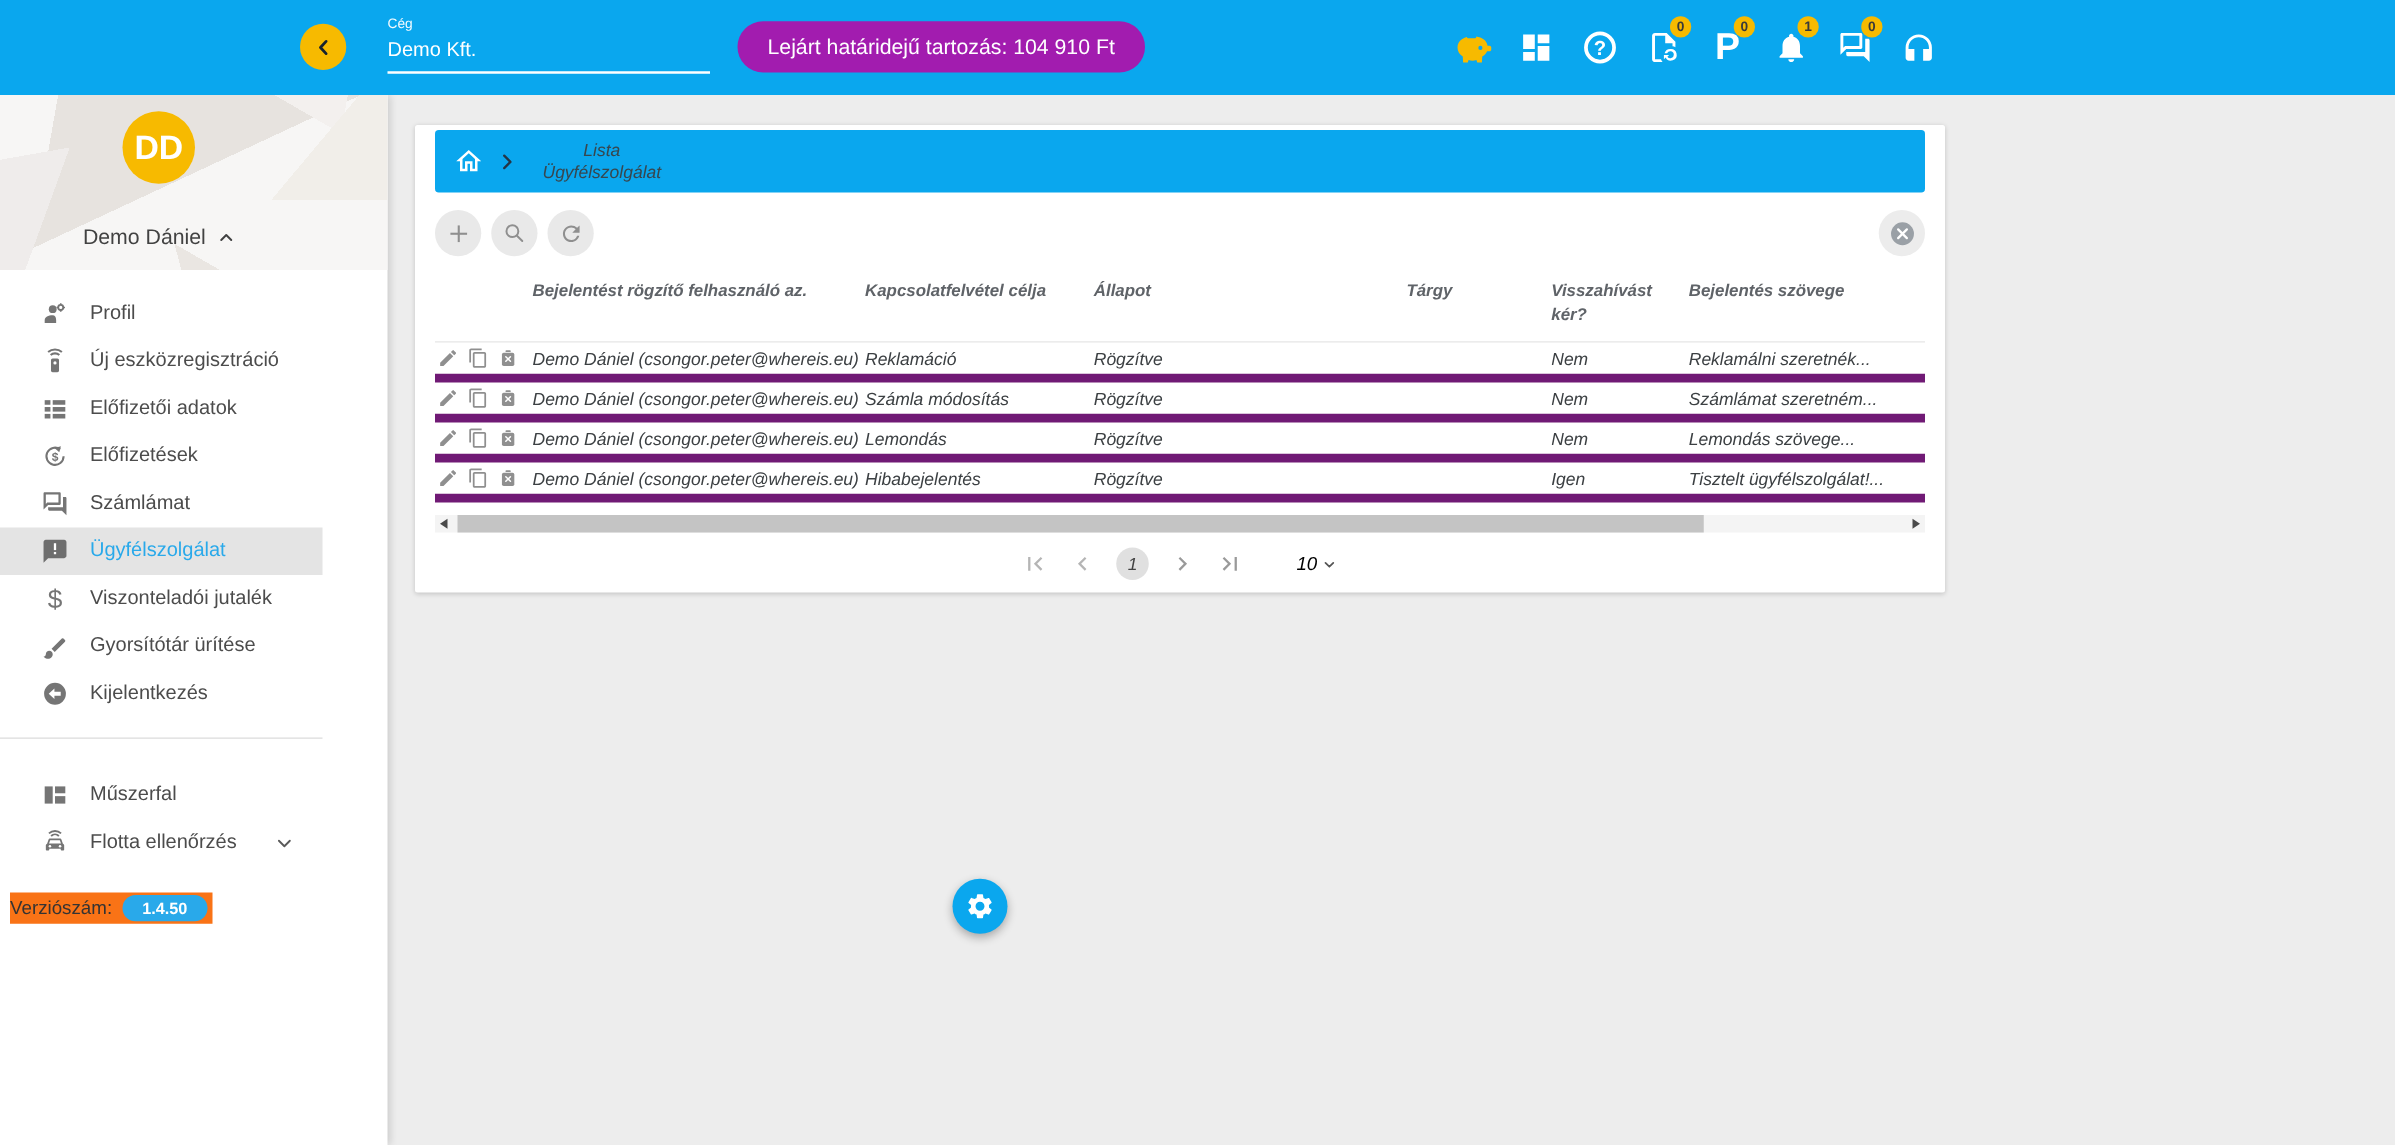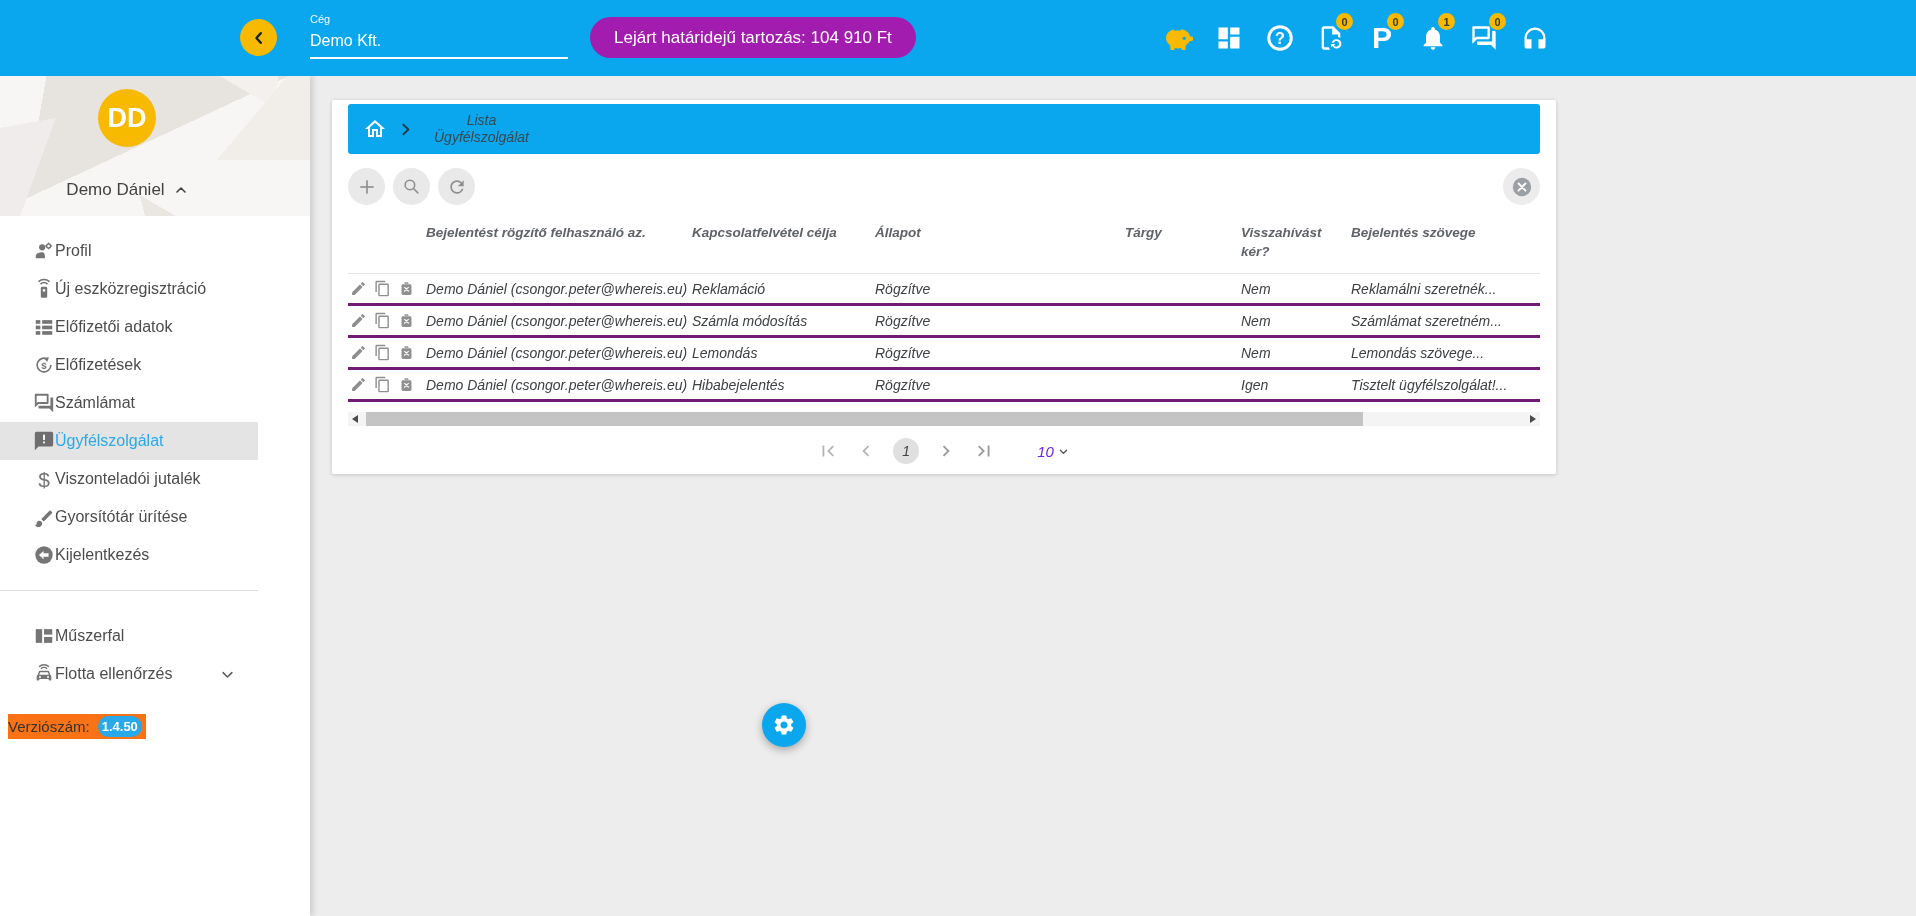--- a/index.html
+++ b/index.html
@@ -29,64 +29,64 @@
                conic-gradient(from 200deg at 18% 30%, #efeceb 0 60deg, transparent 0),
                conic-gradient(from 40deg at 70% 60%, #f1eee9 0 50deg, transparent 0),
                conic-gradient(from 120deg at 45% 85%, #eae6e2 0 45deg, transparent 0),
                conic-gradient(from 300deg at 88% 22%, #f3f0ee 0 70deg, transparent 0),
                conic-gradient(from 10deg at 8% 88%, #e7e3df 0 55deg, transparent 0); }
   .avatar { position:absolute; left:98px; top:13px; width:58px; height:58px; border-radius:50%; background:#f7ba00;
             color:#fff; font-size:27px; font-weight:bold; display:flex; align-items:center; justify-content:center; }
   .profile-name { position:absolute; left:0; top:104px; width:255px; display:flex; align-items:center; justify-content:center;
                   gap:8px; font-size:17px; color:#424242; cursor:pointer; }
   .menu { padding-top:16px; }
-  .menu-item { width:258px; height:38px; display:flex; align-items:center; padding-left:33px; 
+  .menu-item { width:258px; height:38px; display:flex; align-items:center; padding-left:33px; gap:17px;
                cursor:pointer; position:relative; }
   .menu-item .mi-label { font-size:16px; color:#4c4c4c; }
   .menu-item.selected { background:#e4e4e4; }
   .menu-item.selected .mi-label { color:#29a9ea; }
   .mi-icon { width:22px; height:22px; display:flex; align-items:center; justify-content:center; flex:none; }
   .dollar-glyph { font-size:21px; color:#757575; line-height:1; }
   .expand-chevron { position:absolute; left:220px; top:12px; }
   .side-divider { width:258px; height:1px; background:#dcdcdc; margin:16px 0; }
   .version { position:absolute; left:8px; top:638px; display:flex; align-items:center; gap:8px; background:#f97316; padding:2px 4px 2px 0; }
   .version-label { font-size:15px; color:#333; }
-  .version-pill { background:#29a9ea; color:#fff; font-size:13px; font-weight:bold; padding:3px 4px; border-radius:11px; }
+  .version-pill { background:#29a9ea; color:#fff; font-size:13px; font-weight:bold; padding:3px 16px; border-radius:11px; }
 
   
   .card { position:absolute; left:332px; top:100px; width:1224px; background:#fff; border-radius:2px;
           box-shadow:0 1px 4px rgba(0,0,0,.18); padding:4px 16px 10px;font-style:italic; }
   .breadcrumb { height:50px; background:#0aa7ee; border-radius:3px; display:flex; align-items:center; padding:0 15px; }
   .bc-text { margin-left:20px; display:flex; flex-direction:column; align-items:center; line-height:17px; }
   .bc-line1, .bc-line2 { font-size:14px; color:#37474f; }
   .toolbar { margin-top:14px; display:flex; align-items:center; gap:8px; }
   .circle-btn { width:37px; height:37px; border-radius:50%; border:none; background:#e9e9e9; cursor:pointer;
                 display:flex; align-items:center; justify-content:center; }
   .close-btn { margin-left:auto; background:#ececec; }
 
   .grid { display:grid; grid-template-columns:78px 266px 183px 183px 183px 110px 1fr; align-items:center; }
   .thead { margin-top:8px; padding:10px 0 12px; border-bottom:1px solid #e6e6e6; align-items:start; }
   .th { font-size:13.5px; font-weight:bold; color:#5f6368; line-height:19px; padding-right:12px; }
   .th-center { text-align:center; }
-  .trow { height:32px; border-bottom:3px solid #701a75; font-size:14px; color:#3c4043; }
+  .trow { height:32px; border-bottom:7px solid #701a75; font-size:14px; color:#3c4043; }
   .td { padding-right:12px; overflow:hidden; white-space:nowrap; }
   .row-actions { display:flex; align-items:center; gap:7px; padding-left:2px; }
   .act { cursor:pointer; display:flex; }
 
   .hscroll { margin-top:10px; height:14px; background:#f4f4f4; position:relative; }
   .hs-thumb { position:absolute; left:18px; top:0; width:997px; height:14px; background:#c4c4c4; cursor:pointer; }
   .hs-arrow { position:absolute; top:3px; width:0; height:0; border-top:4px solid transparent; border-bottom:4px solid transparent; cursor:pointer; }
   .hs-left { left:4px; border-right:6px solid #4a4a4a; }
   .hs-right { right:4px; border-left:6px solid #4a4a4a; }
 
   .pagination { margin-top:12px; display:flex; align-items:center; justify-content:center; gap:16px; }
   .pg-btn { border:none; background:none; cursor:pointer; display:flex; padding:0; }
   .pg-current { width:26px; height:26px; border-radius:50%; background:#e0e0e0; color:#424242; font-size:14px;
                 display:flex; align-items:center; justify-content:center; cursor:pointer; }
-  .pg-size { display:flex; align-items:center; gap:2px; margin-left:26px; font-size:15px; color:#6d28d9; cursor:pointer; }
+  .pg-size { display:flex; align-items:center; gap:2px; margin-left:26px; font-size:15px; color:#000000; cursor:pointer; }
 
   .fab { position:absolute; left:762px; top:703px; width:44px; height:44px; border-radius:50%; border:none;
          background:#0aa7ee; box-shadow:0 3px 8px rgba(0,0,0,.3); cursor:pointer;
          display:flex; align-items:center; justify-content:center; z-index:25; }
 </style>
 </head>
 <body>
 
 <div class="topbar">
   <button class="back-btn">

